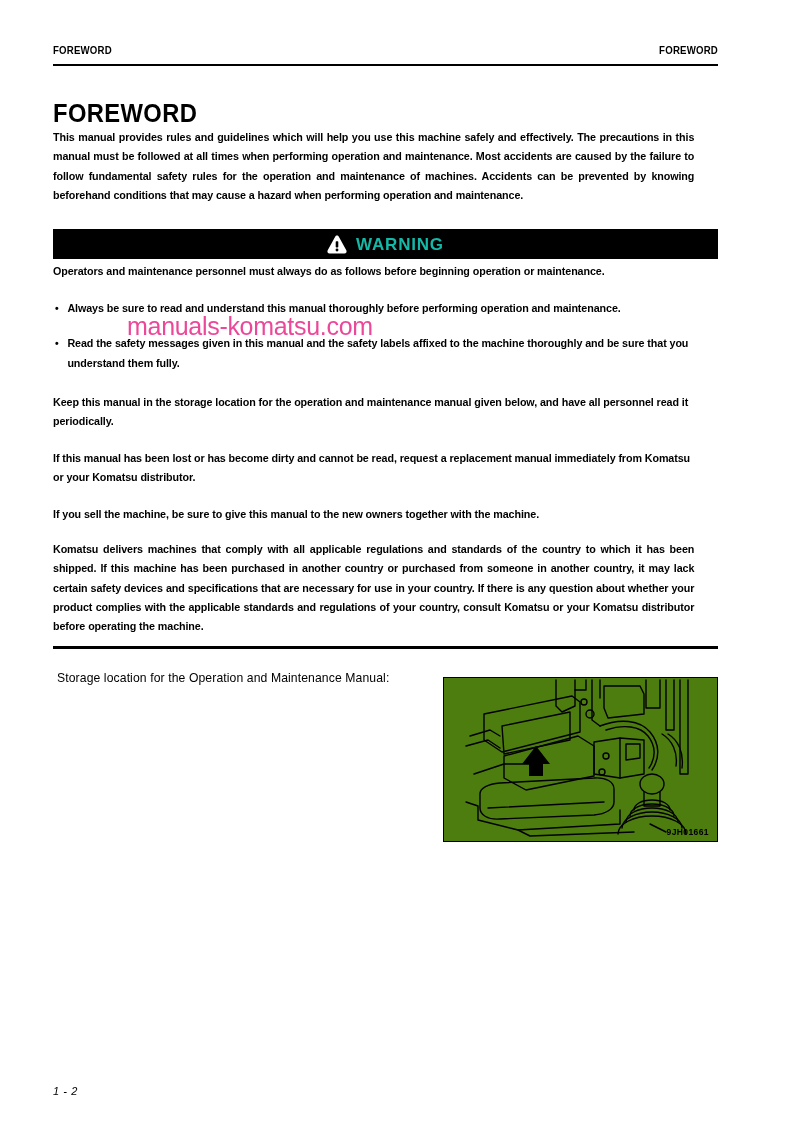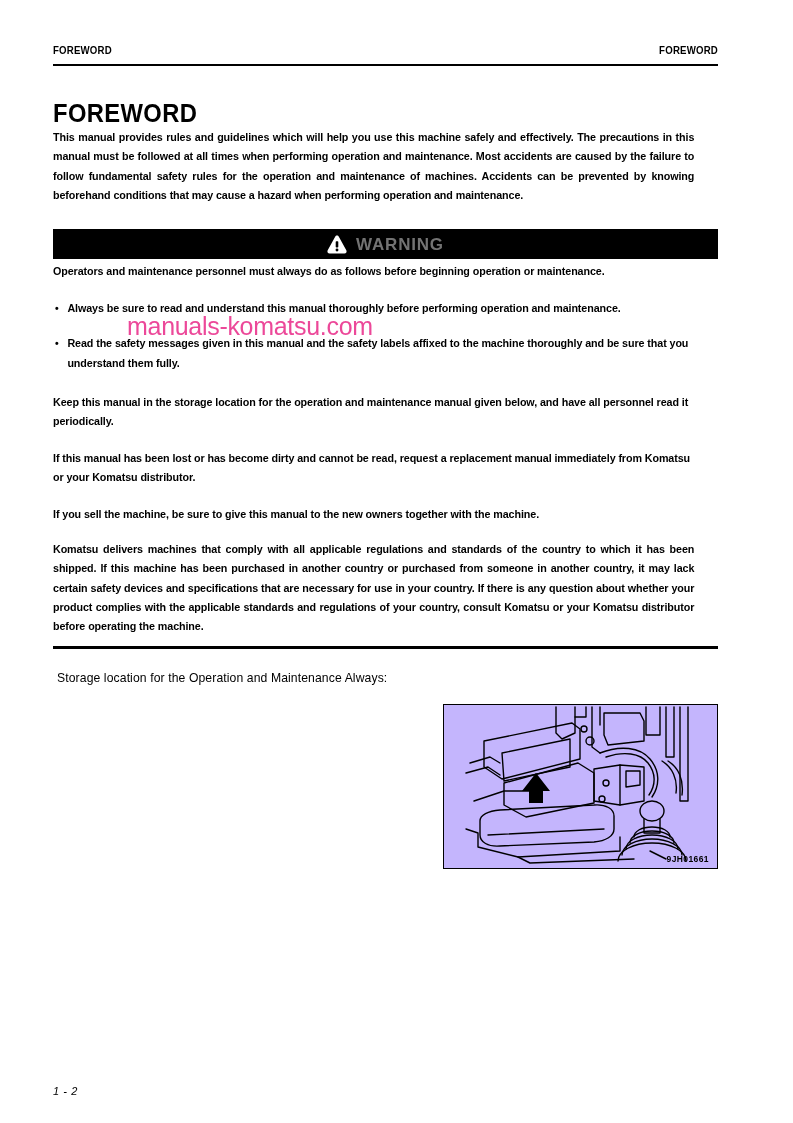--- a/index.html
+++ b/index.html
@@ -99,21 +99,21 @@
     align-items: center;
     justify-content: center;
     gap: 9px;
   }
   .warning-icon {
     width: 20px;
     height: 19px;
     display: block;
   }
   .warning-label {
-    color: #737373;
+    color: #14b8a6;
     font-size: 17px;
     font-weight: bold;
     letter-spacing: 0.8px;
     line-height: 19px;
   }
 
   .warning-lead {
     position: absolute;
     left: 53px;
     top: 262px;
@@ -188,25 +188,25 @@
     font-weight: normal;
     line-height: 21px;
     letter-spacing: 0.1px;
   }
   .storage-line.indent { padding-left: 29px; }
 
   
   .figure-box {
     position: absolute;
     left: 443px;
-    top: 704px;
+    top: 677px;
     width: 275px;
     height: 165px;
     border: 1.5px solid #000;
-    background: #c4b5fd;
+    background: #4d7c0f;
     box-sizing: border-box;
     overflow: hidden;
   }
   .figure-box svg { display: block; }
   .figure-id {
     position: absolute;
     right: 8px;
     bottom: 4px;
     font-size: 8.5px;
     font-weight: bold;
@@ -266,21 +266,21 @@
   <div class="watermark">manuals-komatsu.com</div>
 
   <div class="para p1 body-text">Keep this manual in the storage location for the operation and maintenance manual given below, and have all personnel read it periodically.</div>
   <div class="para p2 body-text">If this manual has been lost or has become dirty and cannot be read, request a replacement manual immediately from Komatsu or your Komatsu distributor.</div>
   <div class="para p3 body-text">If you sell the machine, be sure to give this manual to the new owners together with the machine.</div>
   <div class="para p4 body-text justify">Komatsu delivers machines that comply with all applicable regulations and standards of the country to which it has been shipped. If this machine has been purchased in another country or purchased from someone in another country, it may lack certain safety devices and specifications that are necessary for use in your country. If there is any question about whether your product complies with the applicable standards and regulations of your country, consult Komatsu or your Komatsu distributor before operating the machine.</div>
 
   <div class="section-rule"></div>
 
   <div class="storage-block">
-    <div class="storage-line">Storage location for the Operation and Maintenance Always:</div>
+    <div class="storage-line">Storage location for the Operation and Maintenance Manual:</div>
   </div>
 
   <div class="figure-box">
     <svg width="272" height="162" viewBox="0 0 272 162">
       <g fill="none" stroke="#000000" stroke-width="1.4" stroke-linejoin="round" stroke-linecap="round">
 
         <path d="M112 2 L112 28 L118 34 L131 28 L131 2"></path>
         <path d="M131 12 L142 12 L142 2"></path>
         <path d="M148 2 L148 42 L156 48"></path>
         <path d="M156 2 L156 20"></path>

